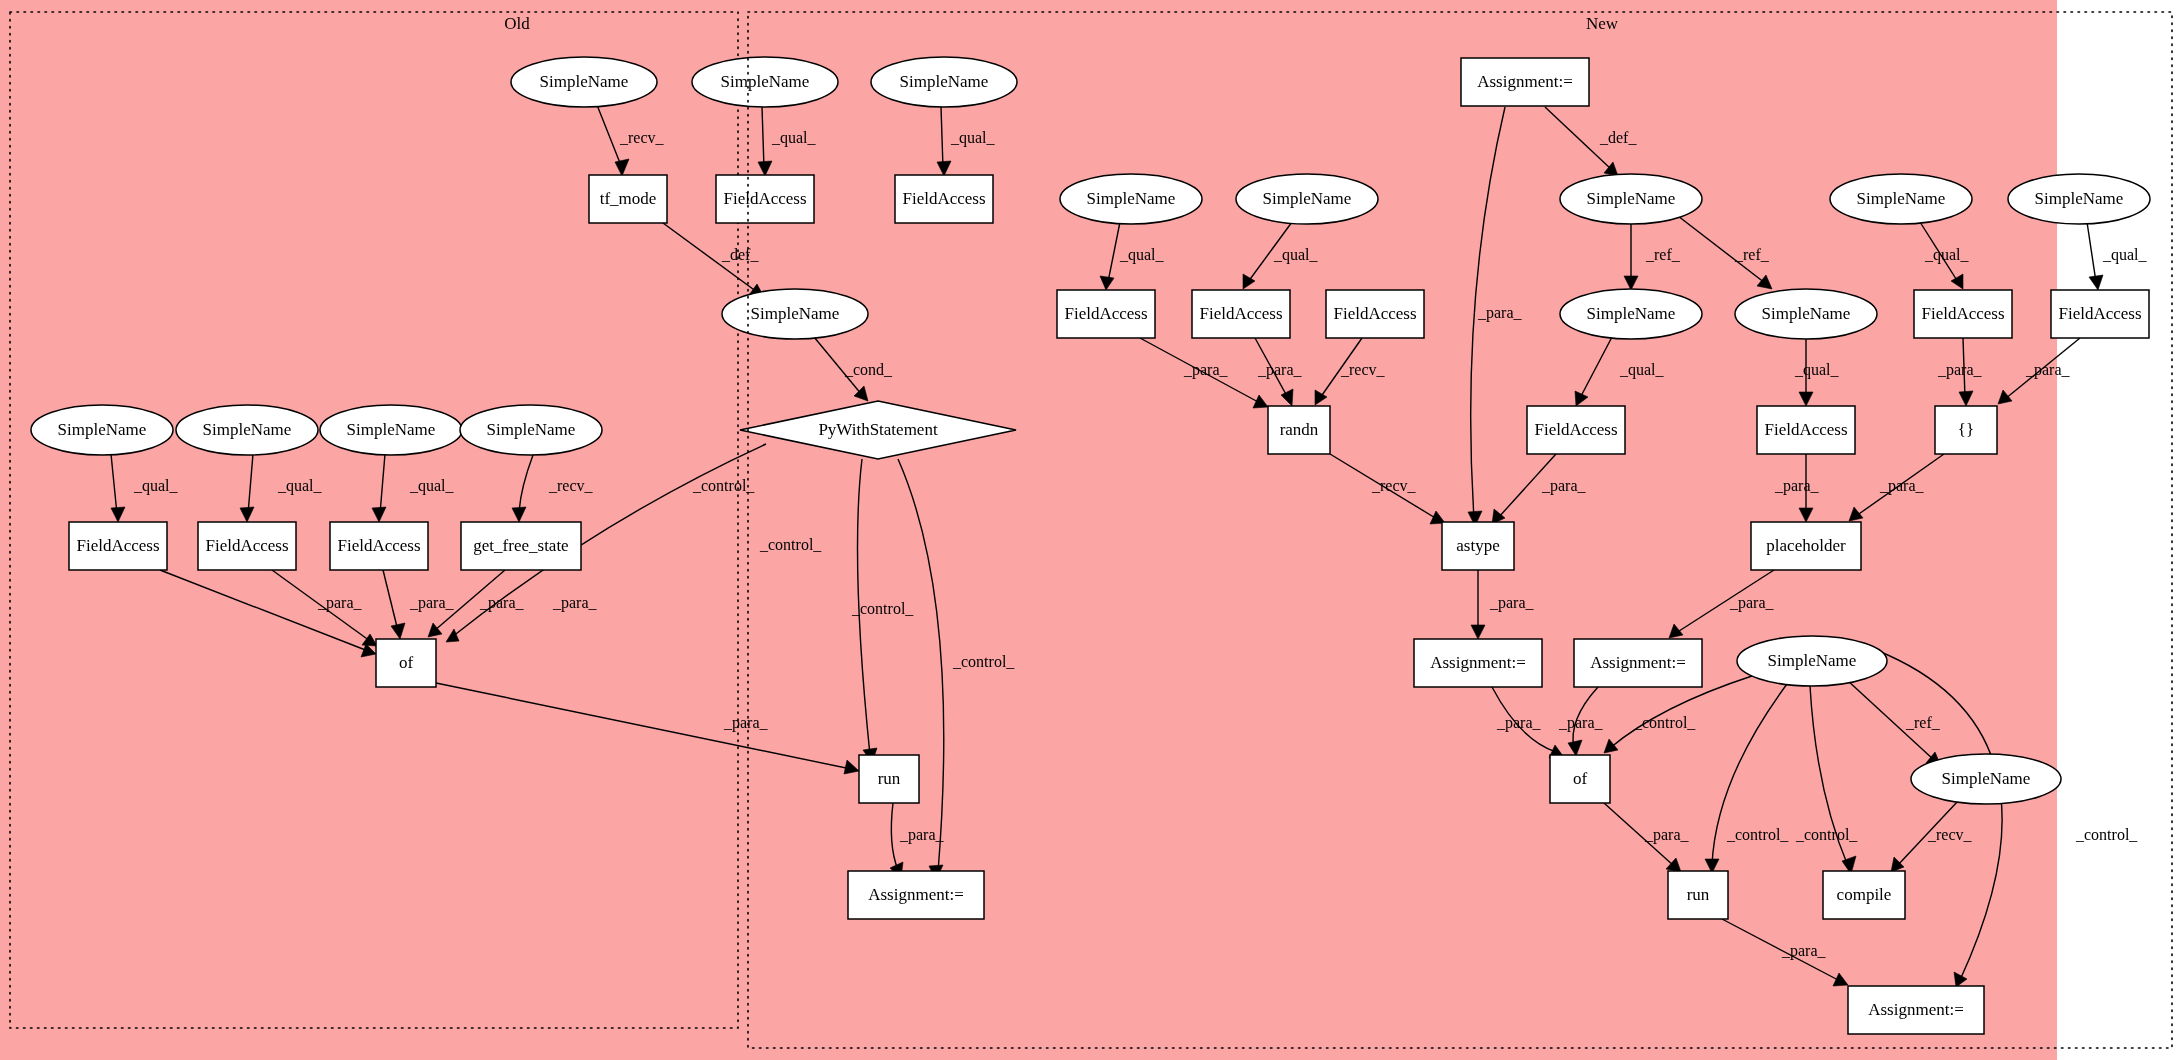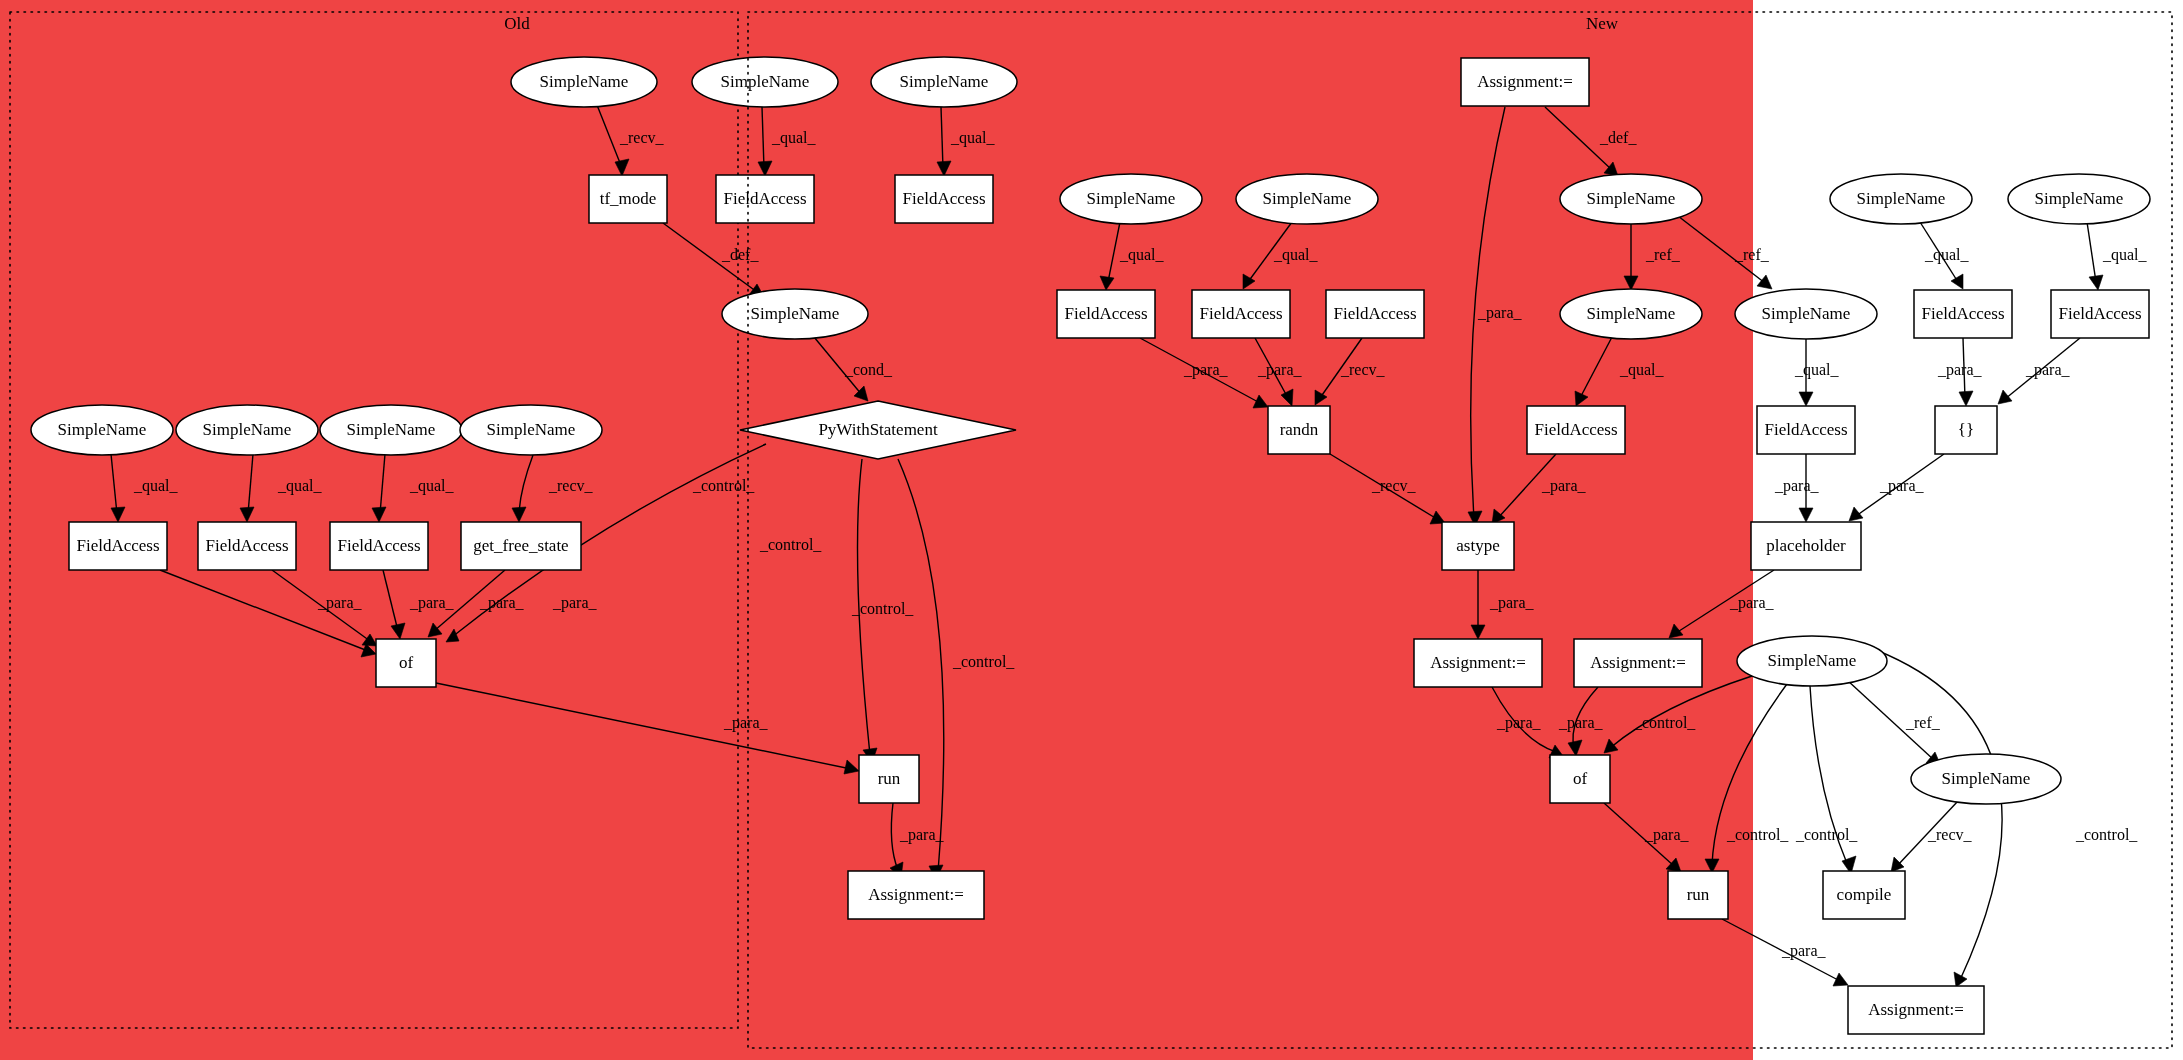--- a/index.html
+++ b/index.html
@@ -2,23 +2,23 @@
 <html><head>
 <meta charset="utf-8">
 <style>
   html, body {
     margin: 0;
     padding: 0;
     background: #ffffff;
   }
   #stage {
     position: relative;
-    width: 1753px;
+    width: 2057px;
     height: 1060px;
-    background: #ef4444;
+    background: #fca5a5;
     font-family: "Liberation Serif", "DejaVu Serif", serif;
   }
   svg#graph {
     position: absolute;
     top: 0; left: 0;
     width: 2183px;
     height: 1060px;
   }
   .cluster-box {
     fill: none;

